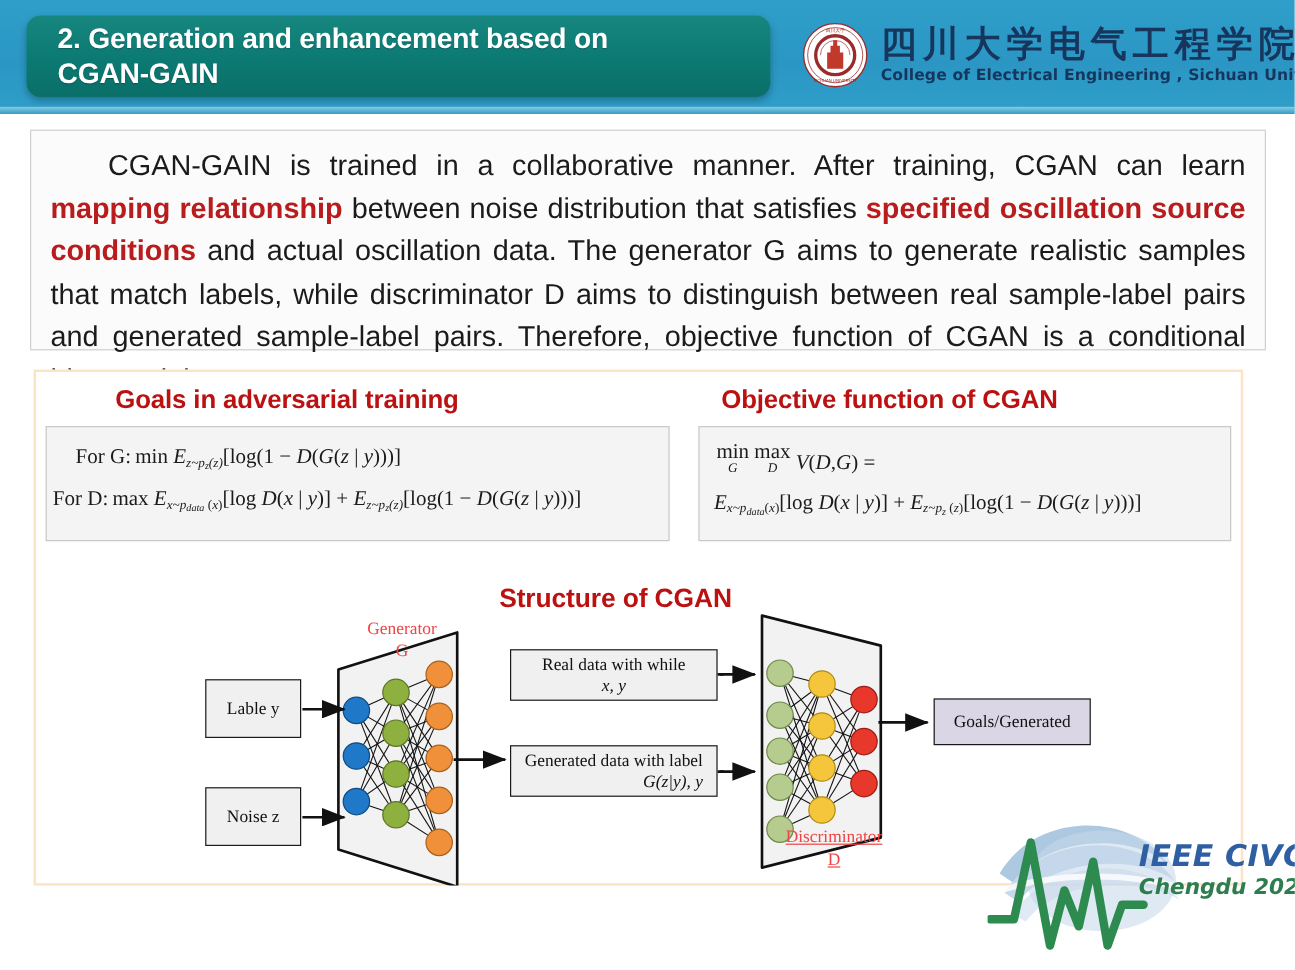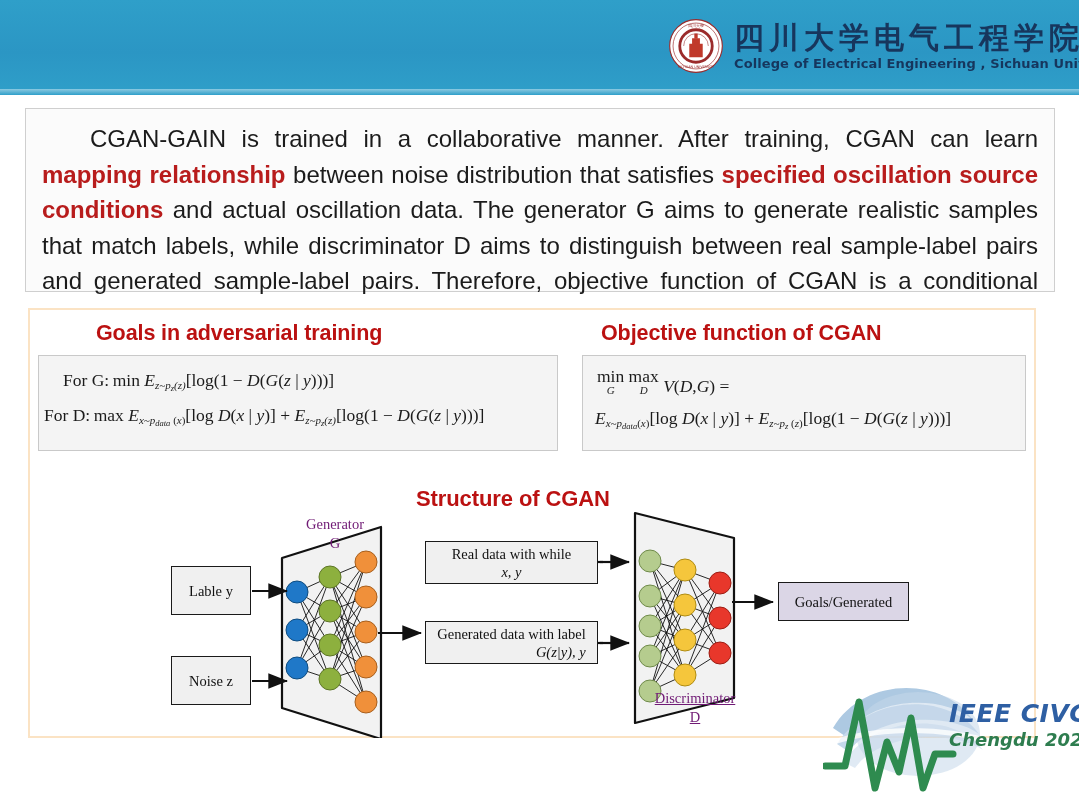--- a/index.html
+++ b/index.html
@@ -115,21 +115,21 @@
   }
   #box-label{ left:171px; top:566px; width:80px; height:49px; }
   #box-noise{ left:171px; top:656px; width:80px; height:49px; }
   #box-real{  left:425px; top:541px; width:173px; height:43px; }
   #box-gen{   left:425px; top:621px; width:173px; height:43px;text-align:right; }
   #box-out{   left:778px; top:582px; width:131px; height:39px;
               background:#dbd6e6; border-color:#1a1a1a; }
 
   .netlabel{
     position:absolute; font-family:"Liberation Serif", serif;
-    font-size:14.5px; color:#701a75; text-align:center; line-height:19px;
+    font-size:14.5px; color:#ef4444; text-align:center; line-height:19px;
     white-space:pre-line;
   }
   #lab-gen{ left:290px; top:515px; width:90px; }
   #lab-disc{ left:640px; top:689px; width:110px;text-decoration:underline; }
 
   
   #civcee{ position:absolute; left:823px; top:668px; width:248px; height:135px; }
   #civcee-text{
     position:absolute; left:126px; top:32px; width:125px;
   }
@@ -141,20 +141,24 @@
   #civcee-sub{
     font-family:"DejaVu Sans", sans-serif; font-weight:bold; font-style:italic;
     font-size:18px; color:#2e7d4f; line-height:22px; margin-top:1px;
     white-space:nowrap;
   }
 </style>
 </head>
 <body>
 
 <div id="header-band">
+  <div id="title-pill">
+    <div id="title-text">2. Generation and enhancement based on
+    CGAN-GAIN</div>
+  </div>
 
   <div id="uni-logo">
     <svg id="uni-seal" viewBox="0 0 100 100">
       <circle cx="50" cy="50" r="47" fill="#ffffff" stroke="#9b2b2b" stroke-width="2"></circle>
       <circle cx="50" cy="50" r="41" fill="#ffffff" stroke="#9b2b2b" stroke-width="1.2"></circle>
       <circle cx="50" cy="50" r="29" fill="#ffffff" stroke="#9b2b2b" stroke-width="5"></circle>
       <path d="M43 36 h14 v10 h5 v24 h-24 v-24 h5 z" fill="#c0392b"></path>
       <rect x="47" y="28" width="6" height="9" fill="#c0392b"></rect>
       <path d="M28 50 a22 22 0 0 1 44 0" fill="none" stroke="#9b2b2b" stroke-width="1"></path>
       <text x="50" y="16" font-size="7" fill="#9b2b2b" text-anchor="middle" font-family="DejaVu Sans, sans-serif">四川大學</text>

